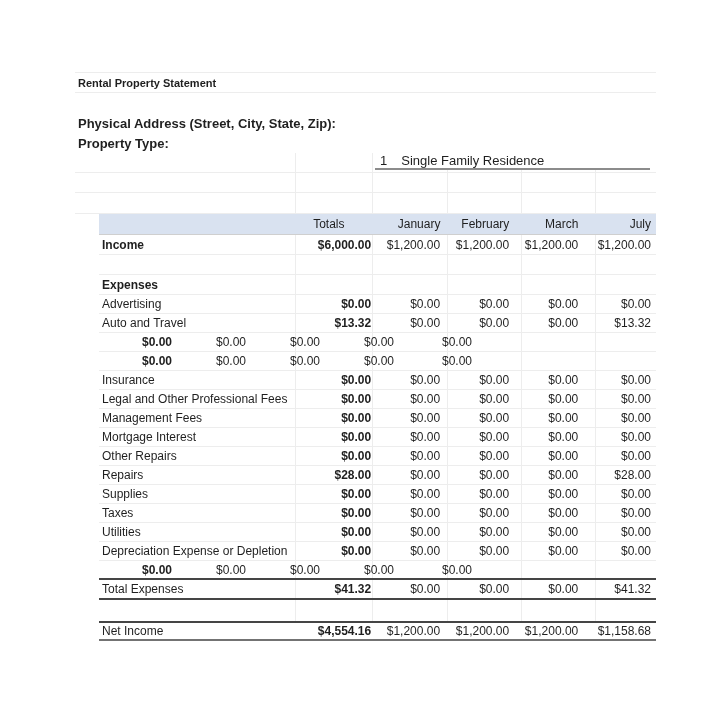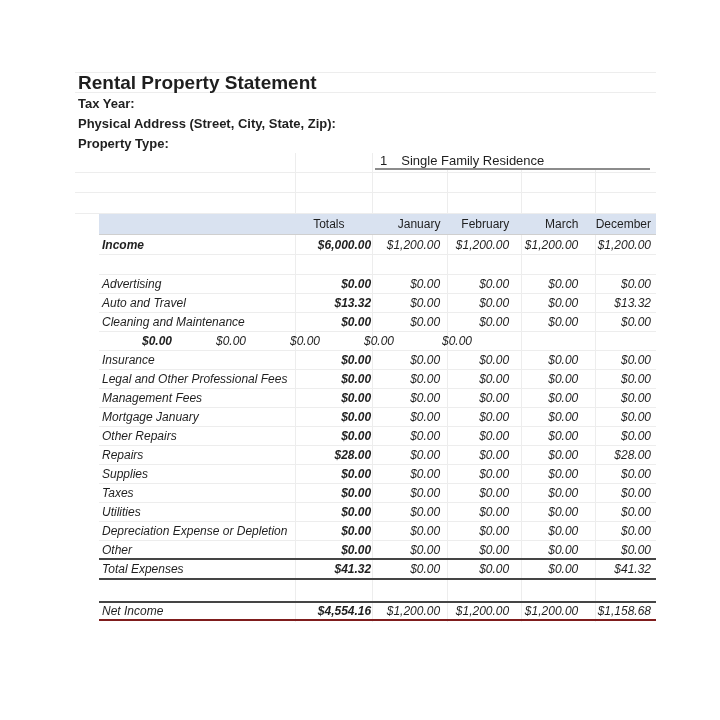--- a/index.html
+++ b/index.html
@@ -12,67 +12,66 @@
 
   
   .vline { position: absolute; top: 0; width: 1px; height: 549px; background: #ededed; z-index: 0; }
   .vl-1 { left: 220px; } .vl-2 { left: 297px; } .vl-3 { left: 372px; }
   .vl-4 { left: 446px; } .vl-5 { left: 520px; }
 
   
   .trow { position: relative; z-index: 1; display: flex; align-items: center;
     height: 20px; font-size: 13px; background: #fff; }
   .title-row { border-bottom: 1px solid #ededed; }
-  .title-row .ttitle { font-weight: 700; font-size: 19px; padding-left: 3px; white-space: nowrap; }
+  .title-row .ttitle { font-weight: 700; font-size: 11px; padding-left: 3px; white-space: nowrap; }
   .tlabel { width: 300px; font-weight: 700; white-space: nowrap; padding-left: 3px; }
   .tvalue { width: 275px; height: 100%; display: flex; align-items: flex-end;
     padding-left: 5px; border-bottom: 2px solid #8c8c8c; background: #fff; white-space: nowrap; margin-top: 33px; }
   .pt-gap { display: inline-block; width: 14px; }
 
   .sprow { position: relative; z-index: 1; height: 20px; border-bottom: 1px solid #ededed; }
   .sprow.last { height: 21px; }
 
   
   .row { position: relative; z-index: 1; display: flex; align-items: flex-start;
     height: 20px; font-size: 12px; margin-left: 24px; }
-  .mrow { border-bottom: 1px solid #ededed; font-style: italic; }
+  .mrow { border-bottom: 1px solid #ededed; }
   .c { height: 100%; display: flex; align-items: center; }
   .c.label { width: 220px; padding-left: 3px; white-space: nowrap; }
   .c.total { width: 77px; justify-content: flex-end; padding-right: 4px; font-weight: 700; white-space: nowrap; }
   .c.m  { justify-content: flex-end; padding-right: 5px; white-space: nowrap; }
   .m1 { width: 75px; } .m2 { width: 74px; } .m3 { width: 74px; } .m4 { width: 78px; }
 
   .header-row { height: 21px; background: #d9e2f0; border-bottom: 1px solid #cfcfcf; }
   .header-row .c { font-weight: 400; }
   .header-row .total { justify-content: flex-start; padding-left: 10px; font-weight: 400; }
 
   .t-income .lbl, .t-section .lbl { font-weight: 700; }
   .t-item { height: 19px; }
   .t-blank2 { height: 21px; border-bottom: none; }
   .thick-bottom { border-bottom: 2px solid #454545; }
-  .t-net { border-top: 2px solid #454545; border-bottom: 2px solid #7f1d1d; }
+  .t-net { border-top: 2px solid #454545; border-bottom: 2px solid #737373; }
 </style>
 </head>
 <body>
 
 <div class="page">
   <div class="sheet">
 
     <div class="vline vl-1"></div>
     <div class="vline vl-2"></div>
     <div class="vline vl-3"></div>
     <div class="vline vl-4"></div>
     <div class="vline vl-5"></div>
 
     <div class="trow title-row">
       <span class="ttitle">Rental Property Statement</span>
     </div>
 
     <div class="trow">
-      <div class="tlabel">Tax Year:</div>
       <div class="tvalue">
         <span>2015</span>
       </div>
     </div>
 
     <div class="trow">
       <div class="tlabel">Physical Address (Street, City, State, Zip):</div>
       <div class="tvalue">
         <span>123 Main St</span>
       </div>
@@ -90,21 +89,21 @@
     <div class="sprow"></div>
     <div class="sprow"></div>
     <div class="sprow last"></div>
 
     <div class="row header-row">
       <div class="c label"></div>
       <div class="c total">Totals</div>
       <div class="c m m1">January</div>
       <div class="c m m2">February</div>
       <div class="c m m3">March</div>
-      <div class="c m m4">December</div>
+      <div class="c m m4">July</div>
     </div>
 
     <div id="table-body">
         <div class="row mrow t-income">
     <div class="c label">
             <span class="lbl">Income</span>
           </div>
     <div class="c total">$6,000.00</div>
     <div class="c m m1">$1,200.00</div>
     <div class="c m m2">$1,200.00</div>
@@ -114,187 +113,191 @@
         <div class="row mrow t-blank">
     <div class="c label">
             <span class="lbl"></span>
           </div>
     <div class="c total"></div>
     <div class="c m m1"></div>
     <div class="c m m2"></div>
     <div class="c m m3"></div>
     <div class="c m m4"></div>
   </div>
-        <div class="row mrow t-item">
-    <div class="c label">
-            <span class="lbl">Advertising</span>
-          </div>
-    <div class="c total">$0.00</div>
-    <div class="c m m1">$0.00</div>
-    <div class="c m m2">$0.00</div>
-    <div class="c m m3">$0.00</div>
-    <div class="c m m4">$0.00</div>
-  </div>
-        <div class="row mrow t-item">
-    <div class="c label">
-            <span class="lbl">Auto and Travel</span>
-          </div>
-    <div class="c total">$13.32</div>
-    <div class="c m m1">$0.00</div>
-    <div class="c m m2">$0.00</div>
-    <div class="c m m3">$0.00</div>
-    <div class="c m m4">$13.32</div>
-  </div>
-        <div class="row mrow t-item">
-    <div class="c label">
-            <span class="lbl">Cleaning and Maintenance</span>
-          </div>
-    <div class="c total">$0.00</div>
-    <div class="c m m1">$0.00</div>
-    <div class="c m m2">$0.00</div>
-    <div class="c m m3">$0.00</div>
-    <div class="c m m4">$0.00</div>
-  </div>
-        <div class="row mrow t-item">
-    <div class="c total">$0.00</div>
-    <div class="c m m1">$0.00</div>
-    <div class="c m m2">$0.00</div>
-    <div class="c m m3">$0.00</div>
-    <div class="c m m4">$0.00</div>
-  </div>
-        <div class="row mrow t-item">
-    <div class="c label">
-            <span class="lbl">Insurance</span>
-          </div>
-    <div class="c total">$0.00</div>
-    <div class="c m m1">$0.00</div>
-    <div class="c m m2">$0.00</div>
-    <div class="c m m3">$0.00</div>
-    <div class="c m m4">$0.00</div>
-  </div>
-        <div class="row mrow t-item">
-    <div class="c label">
-            <span class="lbl">Legal and Other Professional Fees</span>
-          </div>
-    <div class="c total">$0.00</div>
-    <div class="c m m1">$0.00</div>
-    <div class="c m m2">$0.00</div>
-    <div class="c m m3">$0.00</div>
-    <div class="c m m4">$0.00</div>
-  </div>
-        <div class="row mrow t-item">
-    <div class="c label">
-            <span class="lbl">Management Fees</span>
-          </div>
-    <div class="c total">$0.00</div>
-    <div class="c m m1">$0.00</div>
-    <div class="c m m2">$0.00</div>
-    <div class="c m m3">$0.00</div>
-    <div class="c m m4">$0.00</div>
-  </div>
-        <div class="row mrow t-item">
-    <div class="c label">
-            <span class="lbl">Mortgage January</span>
-          </div>
-    <div class="c total">$0.00</div>
-    <div class="c m m1">$0.00</div>
-    <div class="c m m2">$0.00</div>
-    <div class="c m m3">$0.00</div>
-    <div class="c m m4">$0.00</div>
-  </div>
-        <div class="row mrow t-item">
-    <div class="c label">
-            <span class="lbl">Other Repairs</span>
-          </div>
-    <div class="c total">$0.00</div>
-    <div class="c m m1">$0.00</div>
-    <div class="c m m2">$0.00</div>
-    <div class="c m m3">$0.00</div>
-    <div class="c m m4">$0.00</div>
-  </div>
-        <div class="row mrow t-item">
-    <div class="c label">
-            <span class="lbl">Repairs</span>
-          </div>
-    <div class="c total">$28.00</div>
-    <div class="c m m1">$0.00</div>
-    <div class="c m m2">$0.00</div>
-    <div class="c m m3">$0.00</div>
-    <div class="c m m4">$28.00</div>
-  </div>
-        <div class="row mrow t-item">
-    <div class="c label">
-            <span class="lbl">Supplies</span>
-          </div>
-    <div class="c total">$0.00</div>
-    <div class="c m m1">$0.00</div>
-    <div class="c m m2">$0.00</div>
-    <div class="c m m3">$0.00</div>
-    <div class="c m m4">$0.00</div>
-  </div>
-        <div class="row mrow t-item">
-    <div class="c label">
-            <span class="lbl">Taxes</span>
-          </div>
-    <div class="c total">$0.00</div>
-    <div class="c m m1">$0.00</div>
-    <div class="c m m2">$0.00</div>
-    <div class="c m m3">$0.00</div>
-    <div class="c m m4">$0.00</div>
-  </div>
-        <div class="row mrow t-item">
-    <div class="c label">
-            <span class="lbl">Utilities</span>
-          </div>
-    <div class="c total">$0.00</div>
-    <div class="c m m1">$0.00</div>
-    <div class="c m m2">$0.00</div>
-    <div class="c m m3">$0.00</div>
-    <div class="c m m4">$0.00</div>
-  </div>
-        <div class="row mrow t-item">
-    <div class="c label">
-            <span class="lbl">Depreciation Expense or Depletion</span>
-          </div>
-    <div class="c total">$0.00</div>
-    <div class="c m m1">$0.00</div>
-    <div class="c m m2">$0.00</div>
-    <div class="c m m3">$0.00</div>
-    <div class="c m m4">$0.00</div>
-  </div>
-        <div class="row mrow t-item thick-bottom">
-    <div class="c label">
-            <span class="lbl">Other</span>
-          </div>
-    <div class="c total">$0.00</div>
-    <div class="c m m1">$0.00</div>
-    <div class="c m m2">$0.00</div>
-    <div class="c m m3">$0.00</div>
-    <div class="c m m4">$0.00</div>
-  </div>
-        <div class="row mrow t-total thick-bottom">
-    <div class="c label">
-            <span class="lbl">Total Expenses</span>
-          </div>
-    <div class="c total">$41.32</div>
-    <div class="c m m1">$0.00</div>
-    <div class="c m m2">$0.00</div>
-    <div class="c m m3">$0.00</div>
-    <div class="c m m4">$41.32</div>
-  </div>
-        <div class="row mrow t-blank2">
-    <div class="c label">
-            <span class="lbl"></span>
+        <div class="row mrow t-section">
+    <div class="c label">
+            <span class="lbl">Expenses</span>
           </div>
     <div class="c total"></div>
     <div class="c m m1"></div>
     <div class="c m m2"></div>
     <div class="c m m3"></div>
     <div class="c m m4"></div>
   </div>
+        <div class="row mrow t-item">
+    <div class="c label">
+            <span class="lbl">Advertising</span>
+          </div>
+    <div class="c total">$0.00</div>
+    <div class="c m m1">$0.00</div>
+    <div class="c m m2">$0.00</div>
+    <div class="c m m3">$0.00</div>
+    <div class="c m m4">$0.00</div>
+  </div>
+        <div class="row mrow t-item">
+    <div class="c label">
+            <span class="lbl">Auto and Travel</span>
+          </div>
+    <div class="c total">$13.32</div>
+    <div class="c m m1">$0.00</div>
+    <div class="c m m2">$0.00</div>
+    <div class="c m m3">$0.00</div>
+    <div class="c m m4">$13.32</div>
+  </div>
+        <div class="row mrow t-item">
+    <div class="c total">$0.00</div>
+    <div class="c m m1">$0.00</div>
+    <div class="c m m2">$0.00</div>
+    <div class="c m m3">$0.00</div>
+    <div class="c m m4">$0.00</div>
+  </div>
+        <div class="row mrow t-item">
+    <div class="c total">$0.00</div>
+    <div class="c m m1">$0.00</div>
+    <div class="c m m2">$0.00</div>
+    <div class="c m m3">$0.00</div>
+    <div class="c m m4">$0.00</div>
+  </div>
+        <div class="row mrow t-item">
+    <div class="c label">
+            <span class="lbl">Insurance</span>
+          </div>
+    <div class="c total">$0.00</div>
+    <div class="c m m1">$0.00</div>
+    <div class="c m m2">$0.00</div>
+    <div class="c m m3">$0.00</div>
+    <div class="c m m4">$0.00</div>
+  </div>
+        <div class="row mrow t-item">
+    <div class="c label">
+            <span class="lbl">Legal and Other Professional Fees</span>
+          </div>
+    <div class="c total">$0.00</div>
+    <div class="c m m1">$0.00</div>
+    <div class="c m m2">$0.00</div>
+    <div class="c m m3">$0.00</div>
+    <div class="c m m4">$0.00</div>
+  </div>
+        <div class="row mrow t-item">
+    <div class="c label">
+            <span class="lbl">Management Fees</span>
+          </div>
+    <div class="c total">$0.00</div>
+    <div class="c m m1">$0.00</div>
+    <div class="c m m2">$0.00</div>
+    <div class="c m m3">$0.00</div>
+    <div class="c m m4">$0.00</div>
+  </div>
+        <div class="row mrow t-item">
+    <div class="c label">
+            <span class="lbl">Mortgage Interest</span>
+          </div>
+    <div class="c total">$0.00</div>
+    <div class="c m m1">$0.00</div>
+    <div class="c m m2">$0.00</div>
+    <div class="c m m3">$0.00</div>
+    <div class="c m m4">$0.00</div>
+  </div>
+        <div class="row mrow t-item">
+    <div class="c label">
+            <span class="lbl">Other Repairs</span>
+          </div>
+    <div class="c total">$0.00</div>
+    <div class="c m m1">$0.00</div>
+    <div class="c m m2">$0.00</div>
+    <div class="c m m3">$0.00</div>
+    <div class="c m m4">$0.00</div>
+  </div>
+        <div class="row mrow t-item">
+    <div class="c label">
+            <span class="lbl">Repairs</span>
+          </div>
+    <div class="c total">$28.00</div>
+    <div class="c m m1">$0.00</div>
+    <div class="c m m2">$0.00</div>
+    <div class="c m m3">$0.00</div>
+    <div class="c m m4">$28.00</div>
+  </div>
+        <div class="row mrow t-item">
+    <div class="c label">
+            <span class="lbl">Supplies</span>
+          </div>
+    <div class="c total">$0.00</div>
+    <div class="c m m1">$0.00</div>
+    <div class="c m m2">$0.00</div>
+    <div class="c m m3">$0.00</div>
+    <div class="c m m4">$0.00</div>
+  </div>
+        <div class="row mrow t-item">
+    <div class="c label">
+            <span class="lbl">Taxes</span>
+          </div>
+    <div class="c total">$0.00</div>
+    <div class="c m m1">$0.00</div>
+    <div class="c m m2">$0.00</div>
+    <div class="c m m3">$0.00</div>
+    <div class="c m m4">$0.00</div>
+  </div>
+        <div class="row mrow t-item">
+    <div class="c label">
+            <span class="lbl">Utilities</span>
+          </div>
+    <div class="c total">$0.00</div>
+    <div class="c m m1">$0.00</div>
+    <div class="c m m2">$0.00</div>
+    <div class="c m m3">$0.00</div>
+    <div class="c m m4">$0.00</div>
+  </div>
+        <div class="row mrow t-item">
+    <div class="c label">
+            <span class="lbl">Depreciation Expense or Depletion</span>
+          </div>
+    <div class="c total">$0.00</div>
+    <div class="c m m1">$0.00</div>
+    <div class="c m m2">$0.00</div>
+    <div class="c m m3">$0.00</div>
+    <div class="c m m4">$0.00</div>
+  </div>
+        <div class="row mrow t-item thick-bottom">
+    <div class="c total">$0.00</div>
+    <div class="c m m1">$0.00</div>
+    <div class="c m m2">$0.00</div>
+    <div class="c m m3">$0.00</div>
+    <div class="c m m4">$0.00</div>
+  </div>
+        <div class="row mrow t-total thick-bottom">
+    <div class="c label">
+            <span class="lbl">Total Expenses</span>
+          </div>
+    <div class="c total">$41.32</div>
+    <div class="c m m1">$0.00</div>
+    <div class="c m m2">$0.00</div>
+    <div class="c m m3">$0.00</div>
+    <div class="c m m4">$41.32</div>
+  </div>
+        <div class="row mrow t-blank2">
+    <div class="c label">
+            <span class="lbl"></span>
+          </div>
+    <div class="c total"></div>
+    <div class="c m m1"></div>
+    <div class="c m m2"></div>
+    <div class="c m m3"></div>
+    <div class="c m m4"></div>
+  </div>
         <div class="row mrow t-net">
     <div class="c label">
             <span class="lbl">Net Income</span>
           </div>
     <div class="c total">$4,554.16</div>
     <div class="c m m1">$1,200.00</div>
     <div class="c m m2">$1,200.00</div>
     <div class="c m m3">$1,200.00</div>
     <div class="c m m4">$1,158.68</div>
   </div>

